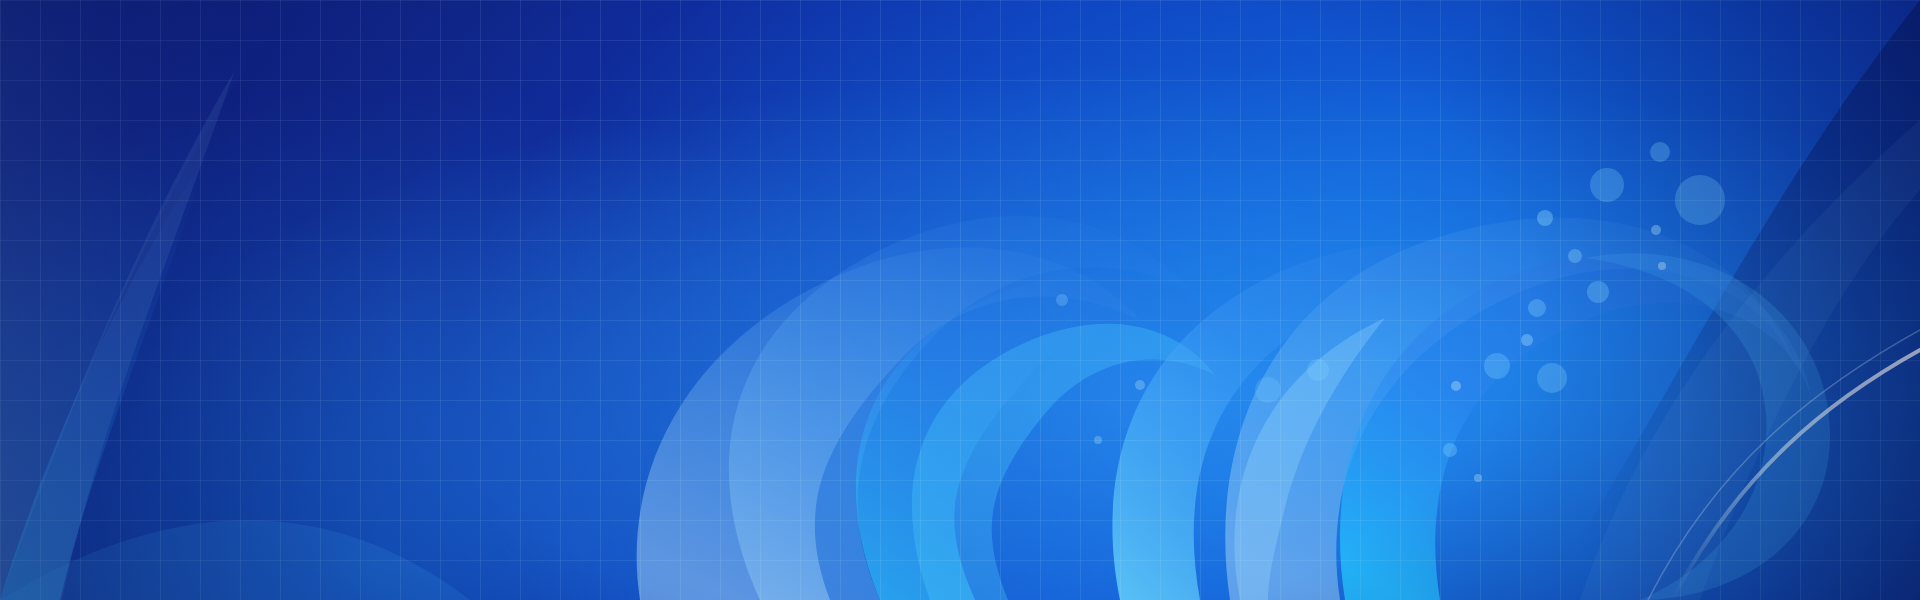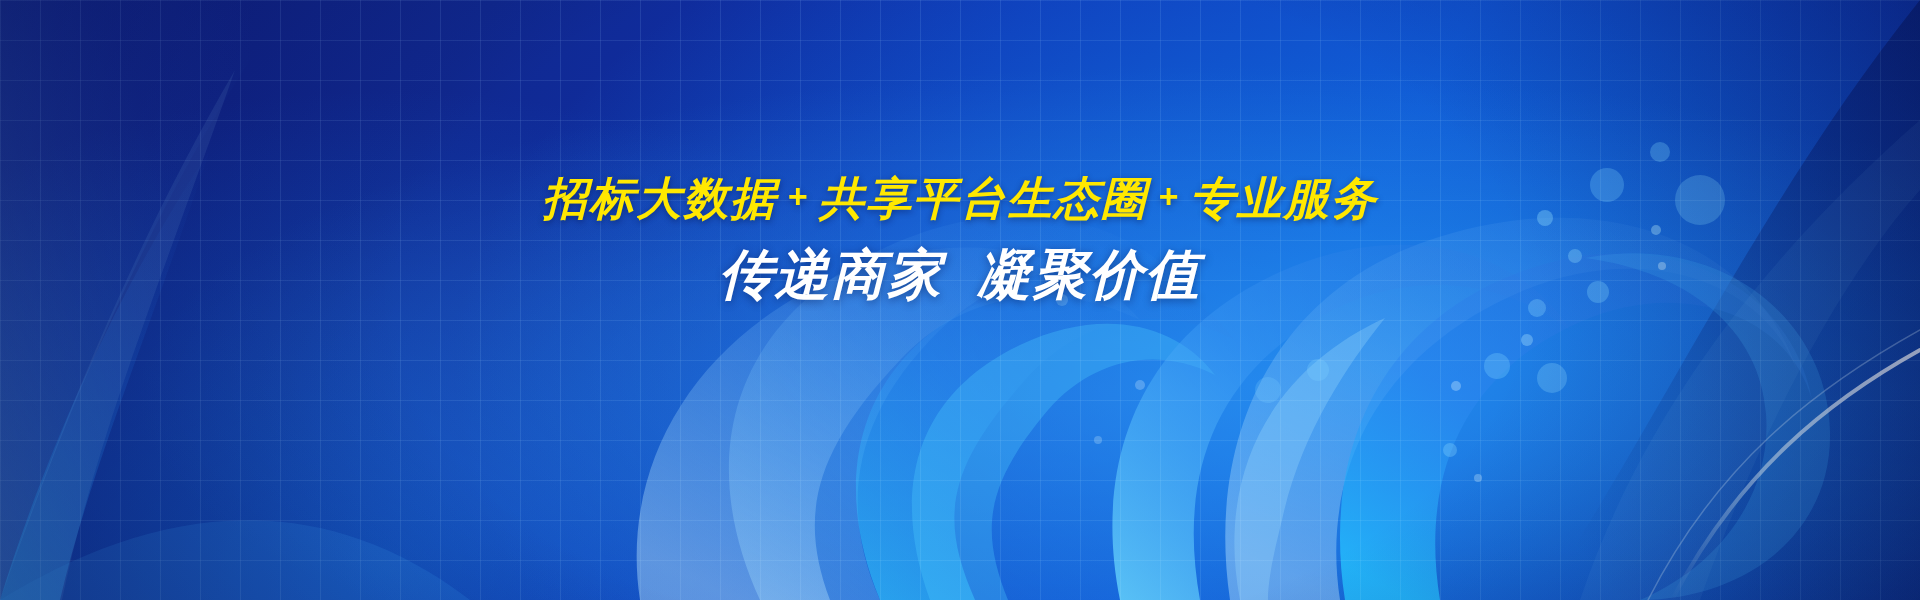--- a/index.html
+++ b/index.html
@@ -181,22 +181,14 @@
       <circle cx="1268" cy="390" r="13" fill="#7FD3FF" opacity="0.22"></circle>
       <circle cx="1140" cy="385" r="5" fill="#CFEEFF" opacity="0.28"></circle>
       <circle cx="1098" cy="440" r="4" fill="#CFEEFF" opacity="0.26"></circle>
       <circle cx="1062" cy="300" r="6" fill="#AEE8FF" opacity="0.24"></circle>
     </g>
   </svg>
 
   <div class="grid"></div>
   <div class="vignette"></div>
 
-  <div class="headline">
-    <p class="line line-1">
-      <span>招标大数据</span><span class="plus">+</span><span>共享平台生态圈</span><span class="plus">+</span><span>专业服务</span>
-    </p>
-    <p class="line line-2">
-      <span>传递商家</span><span class="gap"></span><span>凝聚价值</span>
-    </p>
-  </div>
 
 </div>
 
 </body></html>

